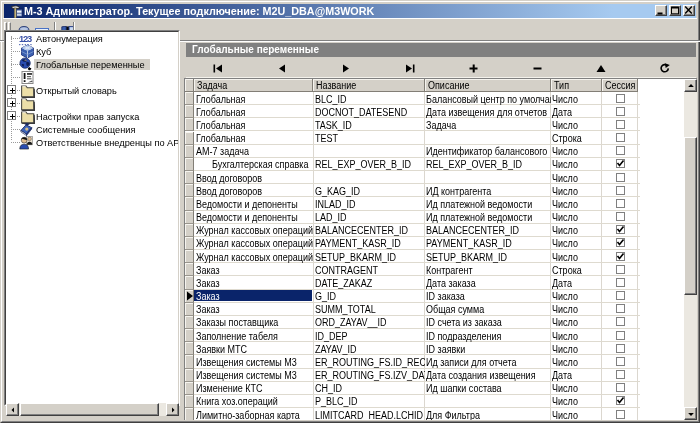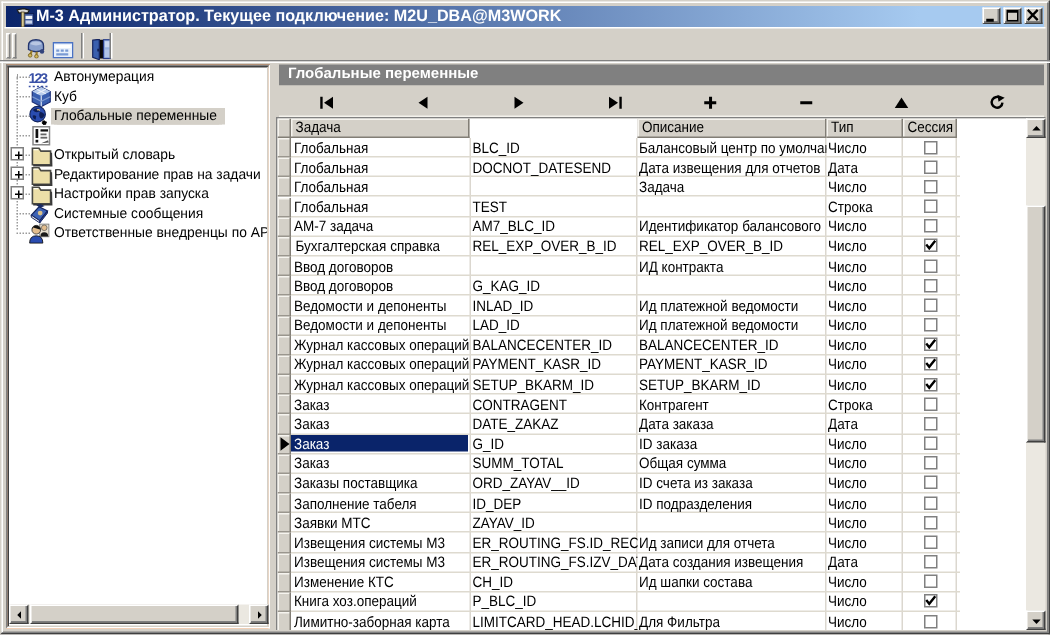--- a/index.html
+++ b/index.html
@@ -11,21 +11,21 @@
  border-top:1px solid #d4d0c8;border-left:1px solid #d4d0c8;border-right:1px solid #404040;border-bottom:1px solid #404040}
 #frame2{left:1px;top:1px;width:698px;height:421px;border-top:1px solid #fff;border-left:1px solid #fff;border-right:1px solid #808080;border-bottom:1px solid #808080}
 #title{left:4px;top:4px;width:692px;height:13.5px;background:linear-gradient(to right,#0a246a,#a6caf0 88%)}
 #title .txt{position:absolute;left:20px;top:0.5px;color:#fff;font-size:11px;font-weight:bold;white-space:nowrap;transform:scaleX(0.98);transform-origin:0 0}
 .tbtn{position:absolute;top:0.8px;width:12.5px;height:11.5px;background:#d4d0c8;
  border-top:1px solid #fff;border-left:1px solid #fff;border-right:1.5px solid #404040;border-bottom:1.5px solid #404040;
  box-shadow:inset -1px -1px 0 #808080}
 #tbar{left:3px;top:17.5px;width:694px;height:23px;background:#d4d0c8;border-top:1px solid #fff}
 .grip{position:absolute;width:3px;height:17px;top:3px;border-top:1px solid #fff;border-left:1px solid #fff;border-right:1px solid #808080;border-bottom:1px solid #808080;background:#d4d0c8}
 .tsep{position:absolute;top:3px;width:2px;height:17px;border-left:1px solid #808080;border-right:1px solid #fff}
-#lpanel{left:4px;top:43px;width:176px;height:376px;background:#f97316;
+#lpanel{left:4px;top:30px;width:176px;height:376px;background:#4d7c0f;
  border-top:1px solid #808080;border-left:1px solid #808080;border-bottom:1px solid #fff;border-right:1px solid #fff}
 #lpanel .inner{position:absolute;left:0;top:0;right:0;bottom:0;border-top:1px solid #404040;border-left:1px solid #404040;border-bottom:1px solid #d4d0c8;border-right:1px solid #d4d0c8;background:#fff;overflow:hidden}
 .trow{position:absolute;left:0;height:13px;width:300px}
 .tlabel{position:absolute;left:30px;top:1px;font-size:9.5px;line-height:11.5px;white-space:nowrap}
 .tsel{background:#d4d0c8;box-shadow:2px 0 0 #d4d0c8,-2px 0 0 #d4d0c8}
 .ticon{position:absolute;left:14px;top:-1px;width:15px;height:15px}
 .plusbox{position:absolute;left:1px;top:2px;width:9px;height:9px;background:#fff;border:1px solid #808080}
 .plusbox svg{position:absolute;left:0;top:0}
 .vdot{position:absolute;border-left:1px dotted #9a9a9a}
 .hdot{position:absolute;border-top:1px dotted #9a9a9a;height:1px}
@@ -173,21 +173,20 @@
 <div class="plusbox" style="top:1.5px">
           <svg width="9" height="9">
             <path d="M2 4.5 H7 M4.5 2 V7" stroke="#000" stroke-width="1"></path>
           </svg>
         </div>
 <svg class="ticon" style="left:14px;top:0px" width="14" height="13" viewBox="0 0 14 13">
           <path d="M1.5 11.5 L12.8 11.5 L12.8 3 L6.8 3 L5.6 1.3 L1.5 1.3 Z" fill="#ecdfa8" stroke="#4a4a44" stroke-width="1"></path>
           <path d="M13.2 4 L13.6 12 L2 12" fill="none" stroke="#3a3a3a" stroke-width="1.2"></path>
           <path d="M2.2 2 L5.2 2" stroke="#fffef2" stroke-width="0.8"></path>
         </svg>
-<div class="tlabel"><span class="sx94">Редактирование прав на задачи</span></div>
 </div>
 <div class="trow" style="top:77.5px">
 <div class="hdot" style="left:5px;top:6px;width:9px"></div>
 <div class="plusbox" style="top:1.5px">
           <svg width="9" height="9">
             <path d="M2 4.5 H7 M4.5 2 V7" stroke="#000" stroke-width="1"></path>
           </svg>
         </div>
 <svg class="ticon" style="left:14px;top:0px" width="14" height="13" viewBox="0 0 14 13">
           <path d="M1.5 11.5 L12.8 11.5 L12.8 3 L6.8 3 L5.6 1.3 L1.5 1.3 Z" fill="#ecdfa8" stroke="#4a4a44" stroke-width="1"></path>
@@ -267,20 +266,23 @@
       <path d="M5.9 0.2 L10.8 2.1 L6.7 4.9 Z" fill="#000"></path>
     </svg>
 </div>
 <div class="ab" id="tbltop"></div>
 <div class="ab" id="tblborder"></div>
 <div class="ab" id="tbl">
 <div class="hcell" style="left:0;width:9px"></div>
 <div class="hcell" style="left:9px;width:119px">
       <span>Задача</span>
     </div>
+<div class="hcell" style="left:128px;width:111.5px">
+      <span>Название</span>
+    </div>
 <div class="hcell" style="left:239.5px;width:126.0px">
       <span>Описание</span>
     </div>
 <div class="hcell" style="left:365.5px;width:51.0px">
       <span>Тип</span>
     </div>
 <div class="hcell" style="left:416.5px;width:36.89999999999998px">
       <span>Сессия</span>
     </div>
 <div class="vline" style="left:128px;height:328px"></div>
@@ -305,71 +307,71 @@
 <div class="cell" style="left:119px;width:111.5px"><span class="sx">DOCNOT_DATESEND</span></div>
 <div class="cell" style="left:230.5px;width:126.0px"><span class="sx">Дата извещения для отчетов</span></div>
 <div class="cell" style="left:356.5px;width:51.0px"><span class="sx">Дата</span></div>
 <div class="cb" style="left:421.79999999999995px;top:1.585px">
 </div>
 </div>
 <div class="selcell" style="top:39.34px;height:13.17px">
 </div>
 <div class="drow" style="top:39.34px;height:13.17px">
 <div class="cell" style="left:0;width:123px"><span class="sx">Глобальная</span></div>
+<div class="cell" style="left:119px;width:111.5px"><span class="sx">TASK_ID</span></div>
 <div class="cell" style="left:230.5px;width:126.0px"><span class="sx">Задача</span></div>
 <div class="cell" style="left:356.5px;width:51.0px"><span class="sx">Число</span></div>
 <div class="cb" style="left:421.79999999999995px;top:1.585px">
 </div>
 </div>
 <div class="selcell" style="top:52.51px;height:13.17px">
 </div>
 <div class="drow" style="top:52.51px;height:13.17px">
 <div class="cell" style="left:0;width:123px"><span class="sx">Глобальная</span></div>
 <div class="cell" style="left:119px;width:111.5px"><span class="sx">TEST</span></div>
 <div class="cell" style="left:356.5px;width:51.0px"><span class="sx">Строка</span></div>
 <div class="cb" style="left:421.79999999999995px;top:1.585px">
 </div>
 </div>
 <div class="selcell" style="top:65.68px;height:13.17px">
 </div>
 <div class="drow" style="top:65.68px;height:13.17px">
 <div class="cell" style="left:0;width:123px"><span class="sx">АМ-7 задача</span></div>
-<div class="cell" style="left:119px;width:111.5px"><span class="sx">AM7_BLC_ID</span></div>
 <div class="cell" style="left:230.5px;width:126.0px"><span class="sx">Идентификатор балансового</span></div>
 <div class="cell" style="left:356.5px;width:51.0px"><span class="sx">Число</span></div>
 <div class="cb" style="left:421.79999999999995px;top:1.585px">
 </div>
 </div>
 <div class="selcell" style="top:78.85px;height:13.17px">
 </div>
 <div class="drow" style="top:78.85px;height:13.17px">
-<div class="cell" style="left:1px;width:123px"><span class="sx">Бухгалтерская справка</span></div>
+<div class="cell" style="left:16px;width:123px"><span class="sx">Бухгалтерская справка</span></div>
 <div class="cell" style="left:119px;width:111.5px"><span class="sx">REL_EXP_OVER_B_ID</span></div>
 <div class="cell" style="left:230.5px;width:126.0px"><span class="sx">REL_EXP_OVER_B_ID</span></div>
 <div class="cell" style="left:356.5px;width:51.0px"><span class="sx">Число</span></div>
 <div class="cb" style="left:421.79999999999995px;top:1.585px">
 <svg width="9" height="9" style="position:absolute;left:-1px;top:-1px">
           <path d="M1.5 4 L3.5 6.5 L7.5 1.5" stroke="#000" stroke-width="1.6" fill="none"></path>
         </svg>
 </div>
 </div>
 <div class="selcell" style="top:92.02px;height:13.17px">
 </div>
 <div class="drow" style="top:92.02px;height:13.17px">
 <div class="cell" style="left:0;width:123px"><span class="sx">Ввод договоров</span></div>
-<div class="cell" style="left:230.5px;width:126.0px"><span class="sx">ИД контракта</span></div>
 <div class="cell" style="left:356.5px;width:51.0px"><span class="sx">Число</span></div>
 <div class="cb" style="left:421.79999999999995px;top:1.585px">
 </div>
 </div>
 <div class="selcell" style="top:105.19px;height:13.17px">
 </div>
 <div class="drow" style="top:105.19px;height:13.17px">
 <div class="cell" style="left:0;width:123px"><span class="sx">Ввод договоров</span></div>
 <div class="cell" style="left:119px;width:111.5px"><span class="sx">G_KAG_ID</span></div>
+<div class="cell" style="left:230.5px;width:126.0px"><span class="sx">ИД контрагента</span></div>
 <div class="cell" style="left:356.5px;width:51.0px"><span class="sx">Число</span></div>
 <div class="cb" style="left:421.79999999999995px;top:1.585px">
 </div>
 </div>
 <div class="selcell" style="top:118.36px;height:13.17px">
 </div>
 <div class="drow" style="top:118.36px;height:13.17px">
 <div class="cell" style="left:0;width:123px"><span class="sx">Ведомости и депоненты</span></div>
 <div class="cell" style="left:119px;width:111.5px"><span class="sx">INLAD_ID</span></div>
 <div class="cell" style="left:230.5px;width:126.0px"><span class="sx">Ид платежной ведомости</span></div>
@@ -488,20 +490,21 @@
 <div class="cell" style="left:230.5px;width:126.0px"><span class="sx">ID подразделения</span></div>
 <div class="cell" style="left:356.5px;width:51.0px"><span class="sx">Число</span></div>
 <div class="cb" style="left:421.79999999999995px;top:1.585px">
 </div>
 </div>
 <div class="selcell" style="top:263.23px;height:13.17px">
 </div>
 <div class="drow" style="top:263.23px;height:13.17px">
 <div class="cell" style="left:0;width:123px"><span class="sx">Заявки МТС</span></div>
 <div class="cell" style="left:119px;width:111.5px"><span class="sx">ZAYAV_ID</span></div>
+<div class="cell" style="left:230.5px;width:126.0px"><span class="sx">ID заявки</span></div>
 <div class="cell" style="left:356.5px;width:51.0px"><span class="sx">Число</span></div>
 <div class="cb" style="left:421.79999999999995px;top:1.585px">
 </div>
 </div>
 <div class="selcell" style="top:276.4px;height:13.17px">
 </div>
 <div class="drow" style="top:276.4px;height:13.17px">
 <div class="cell" style="left:0;width:123px"><span class="sx">Извещения системы М3</span></div>
 <div class="cell" style="left:119px;width:111.5px"><span class="sx">ER_ROUTING_FS.ID_RECORD</span></div>
 <div class="cell" style="left:230.5px;width:126.0px"><span class="sx">Ид записи для отчета</span></div>

